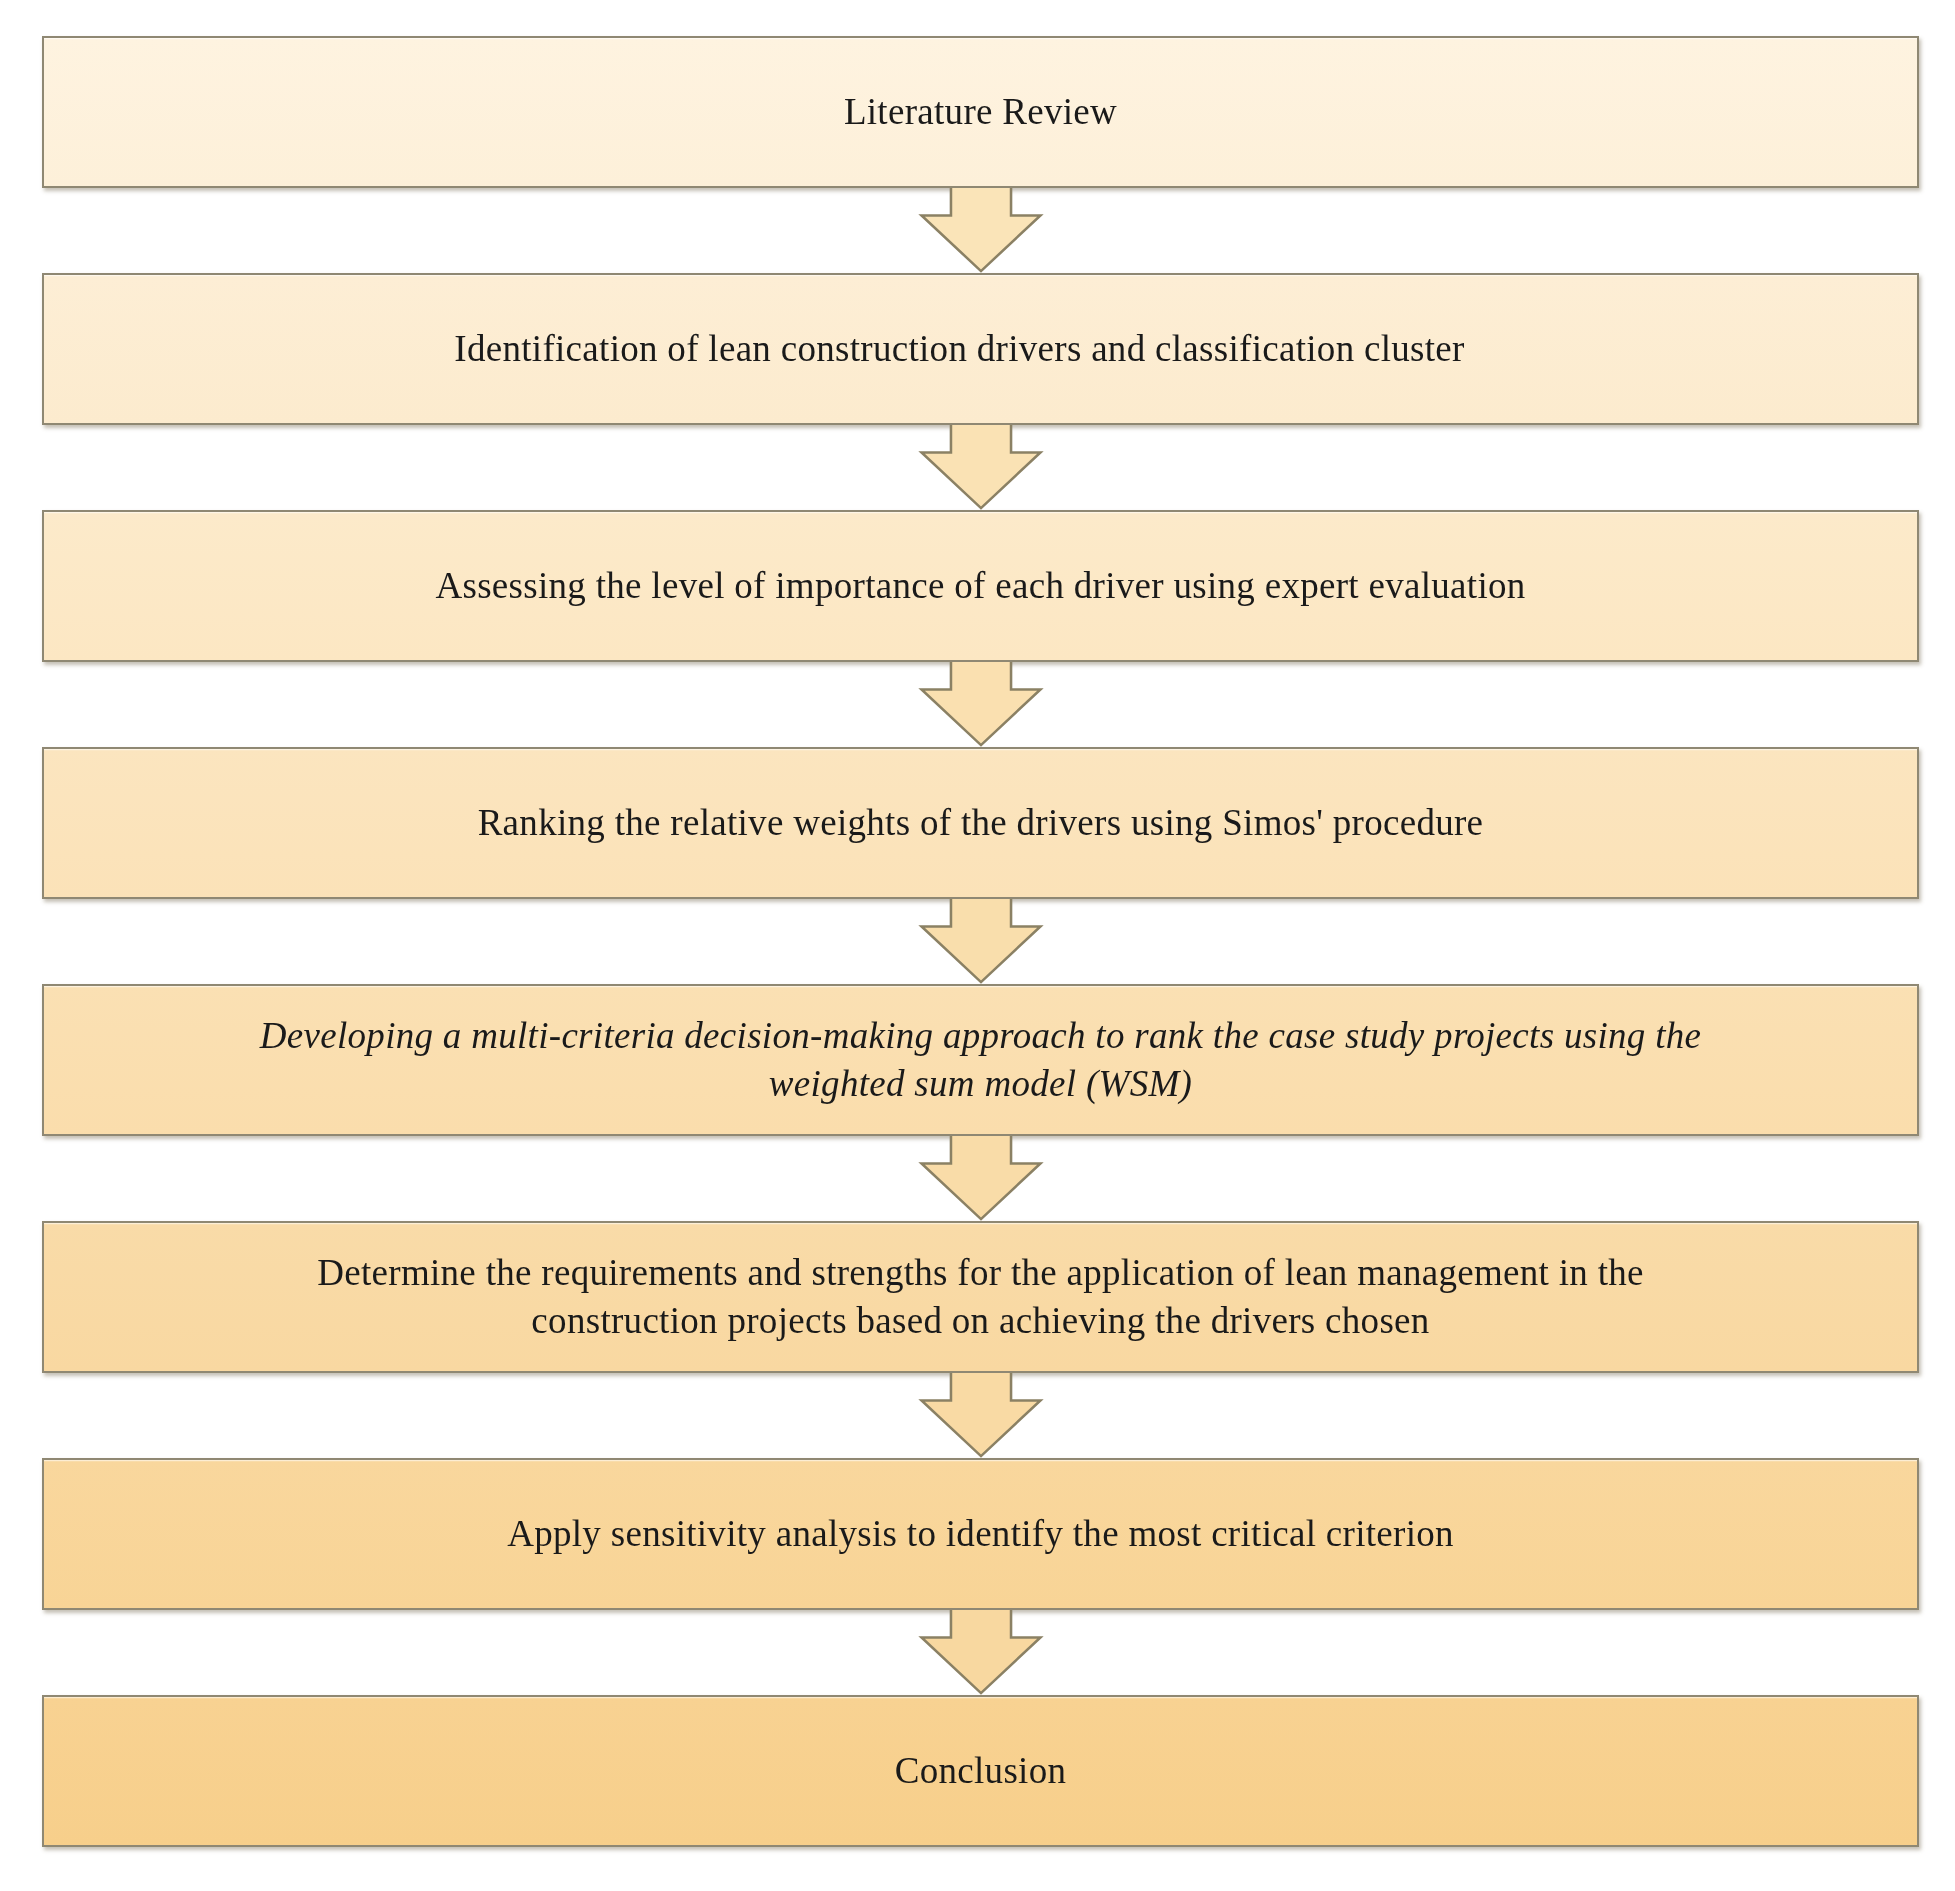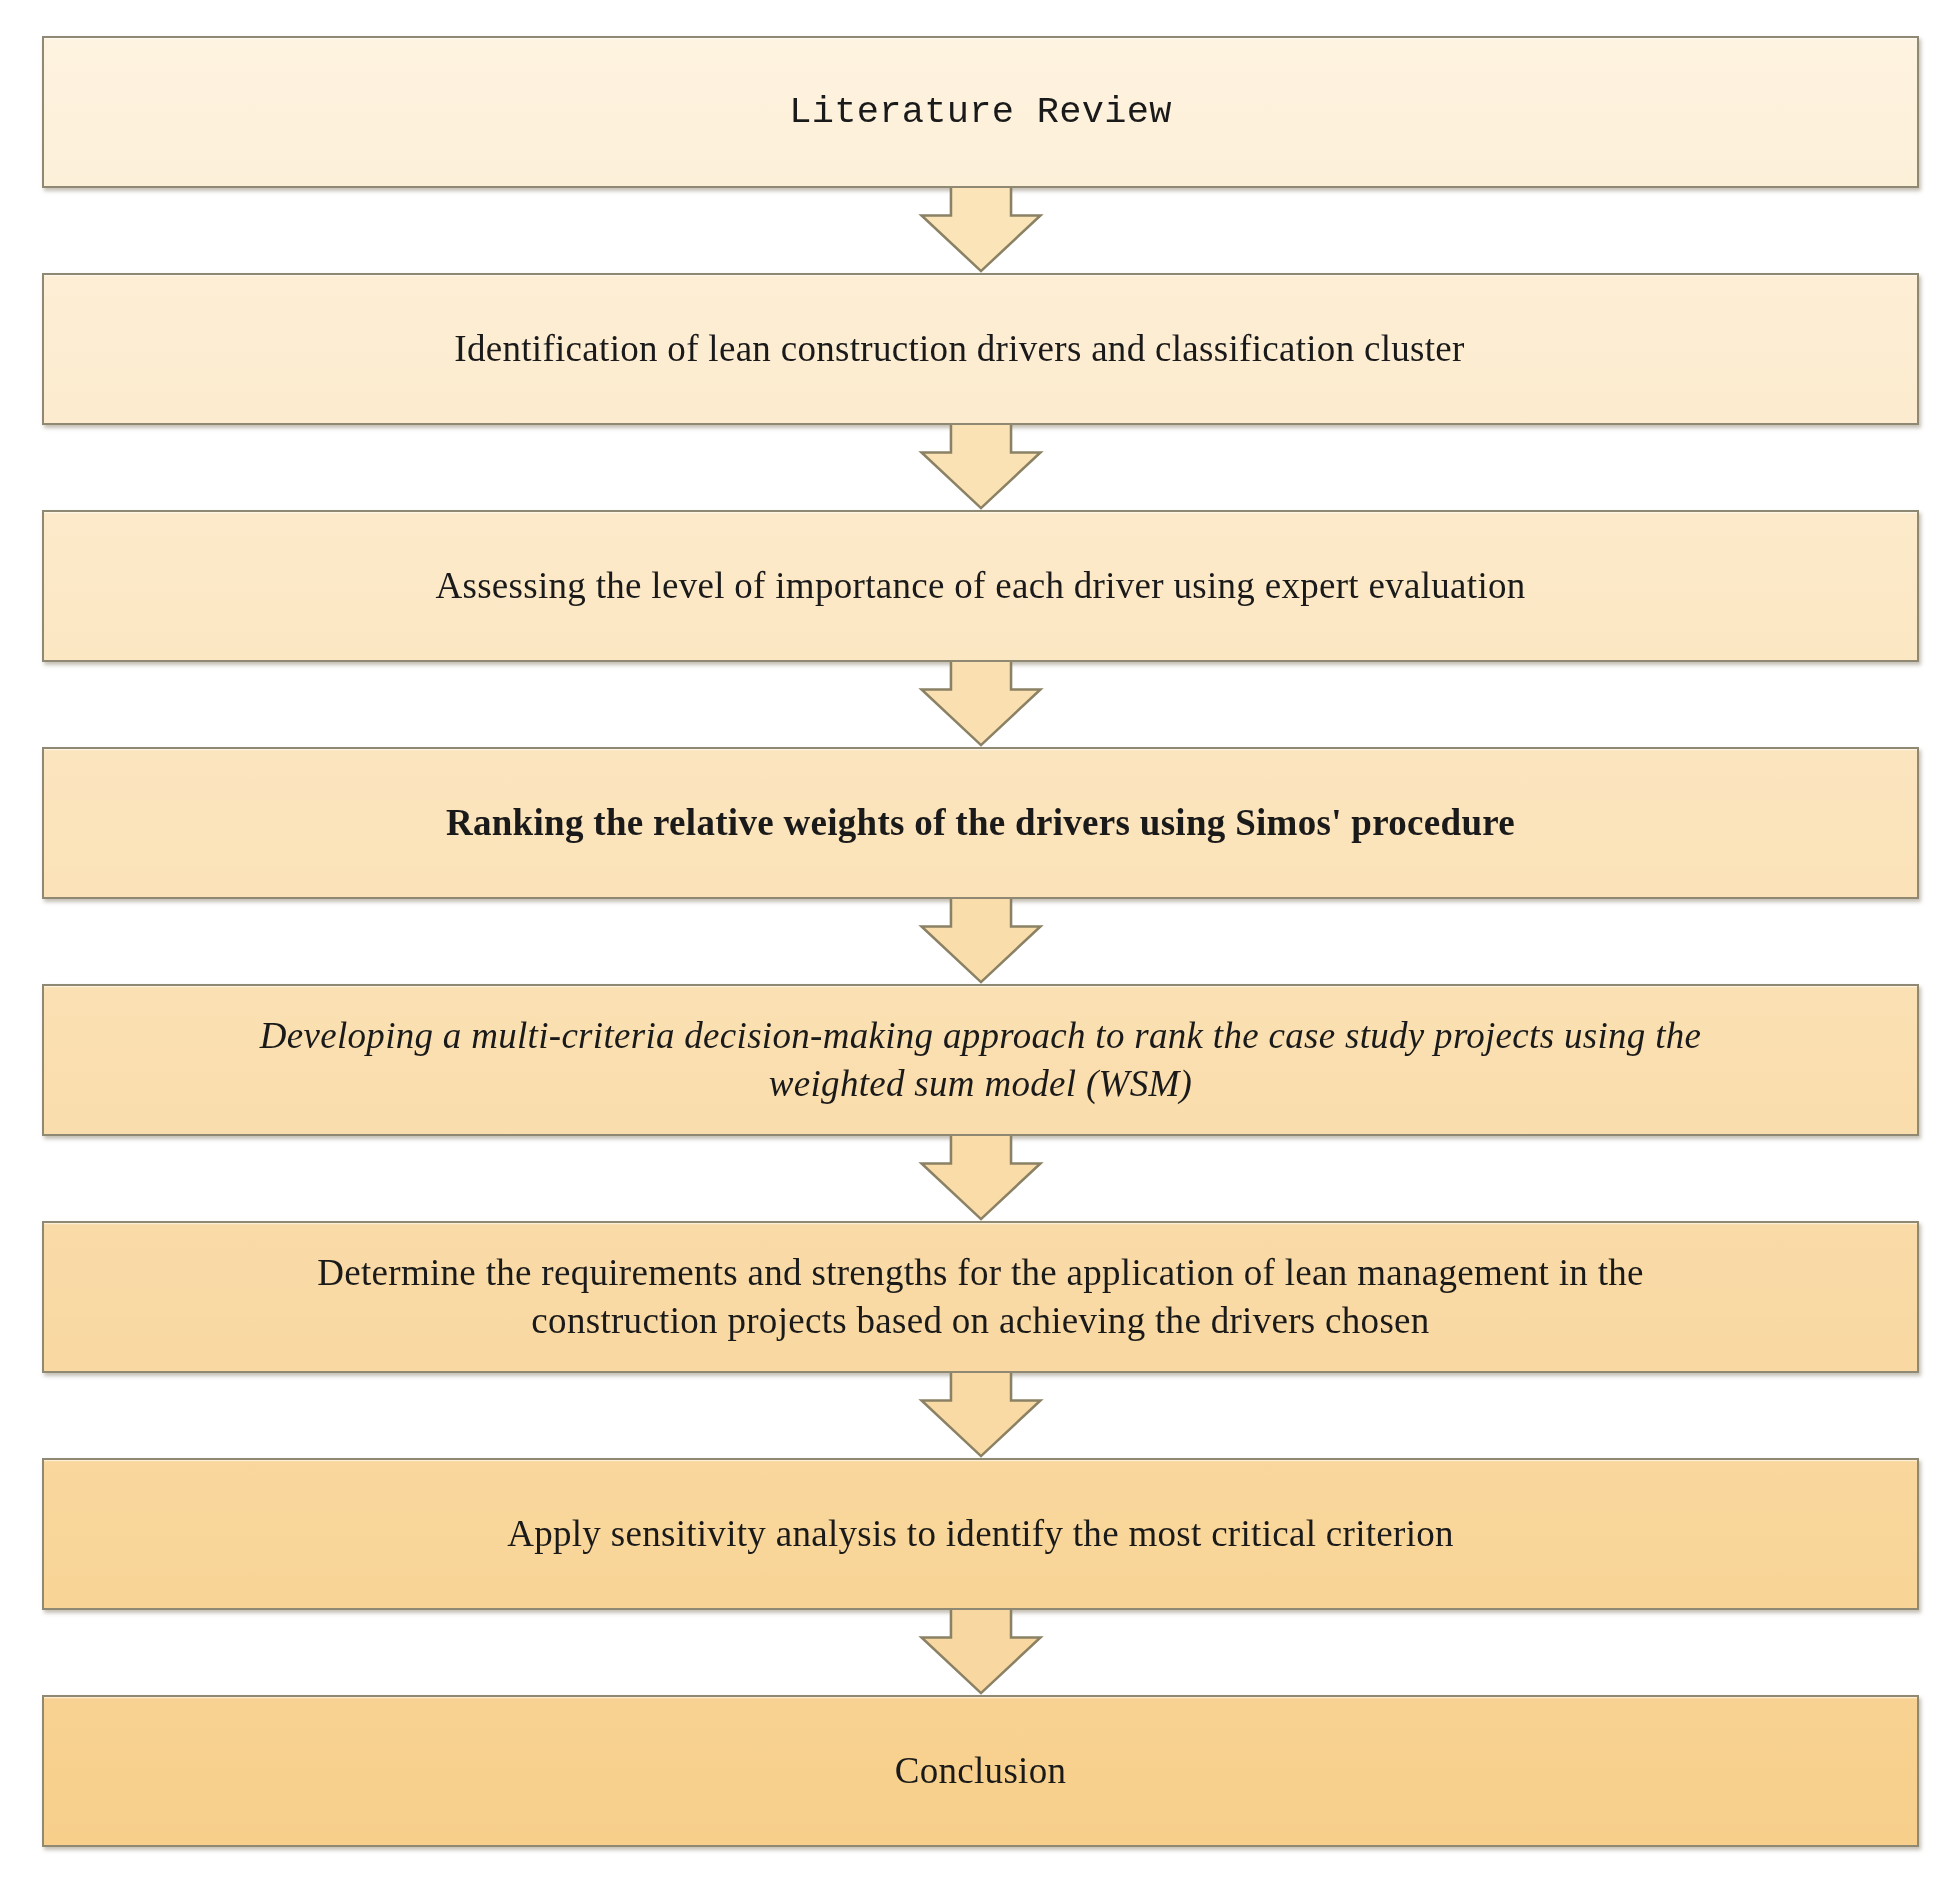--- a/index.html
+++ b/index.html
@@ -53,21 +53,21 @@
     display: block;
     overflow: visible;
   }
 </style>
 </head>
 <body>
 
 <div class="flowchart">
 
   <div class="box" style="background: linear-gradient(rgb(254, 243, 224), rgb(253, 240, 217)); border-color: rgb(143, 136, 115);">
-    <span class="box-label" style="color: rgb(26, 26, 26); font-family: Liberation Mono, monospace;">Literature Review</span>
+    <span class="box-label" style="color: rgb(26, 26, 26);">Literature Review</span>
   </div>
 
   <div class="arrow-gap">
     <svg width="122" height="85" viewBox="0 0 190 133">
       <path d="M48,0 L48,43 L2,43 L95,130 L188,43 L142,43 L142,0" stroke-width="4" stroke-linejoin="miter" fill="#FAE4B8" stroke="#8B8164"></path>
     </svg>
   </div>
 
   <div class="box" style="background: linear-gradient(rgb(253, 238, 213), rgb(252, 235, 206)); border-color: rgb(143, 136, 115); padding-left: 28px;">
     <span class="box-label" style="color: rgb(26, 26, 26);">Identification of lean construction drivers and classification cluster</span>
@@ -82,21 +82,21 @@
   <div class="box" style="background: linear-gradient(rgb(252, 234, 202), rgb(252, 231, 195)); border-color: rgb(143, 136, 115);">
     <span class="box-label" style="color: rgb(26, 26, 26); text-align: center;">Assessing the level of importance of each driver using expert evaluation</span>
   </div>
 
   <div class="arrow-gap">
     <svg width="122" height="85" viewBox="0 0 190 133">
       <path d="M48,0 L48,43 L2,43 L95,130 L188,43 L142,43 L142,0" stroke-width="4" stroke-linejoin="miter" fill="#FAE0B0" stroke="#8B8164"></path>
     </svg>
   </div>
 
-  <div class="box" style="background: linear-gradient(rgb(251, 229, 191), rgb(251, 226, 184)); border-color: rgb(143, 136, 115); font-weight: bold;">
+  <div class="box" style="background: linear-gradient(rgb(251, 229, 191), rgb(251, 226, 184)); border-color: rgb(143, 136, 115);">
     <span class="box-label" style="color: rgb(26, 26, 26);">Ranking the relative weights of the drivers using Simos' procedure</span>
   </div>
 
   <div class="arrow-gap">
     <svg width="122" height="85" viewBox="0 0 190 133">
       <path d="M48,0 L48,43 L2,43 L95,130 L188,43 L142,43 L142,0" stroke-width="4" stroke-linejoin="miter" fill="#F9DEAC" stroke="#8B8164"></path>
     </svg>
   </div>
 
   <div class="box" style="background: linear-gradient(rgb(250, 224, 179), rgb(250, 221, 172)); border-color: rgb(143, 136, 115); font-style: italic;">

